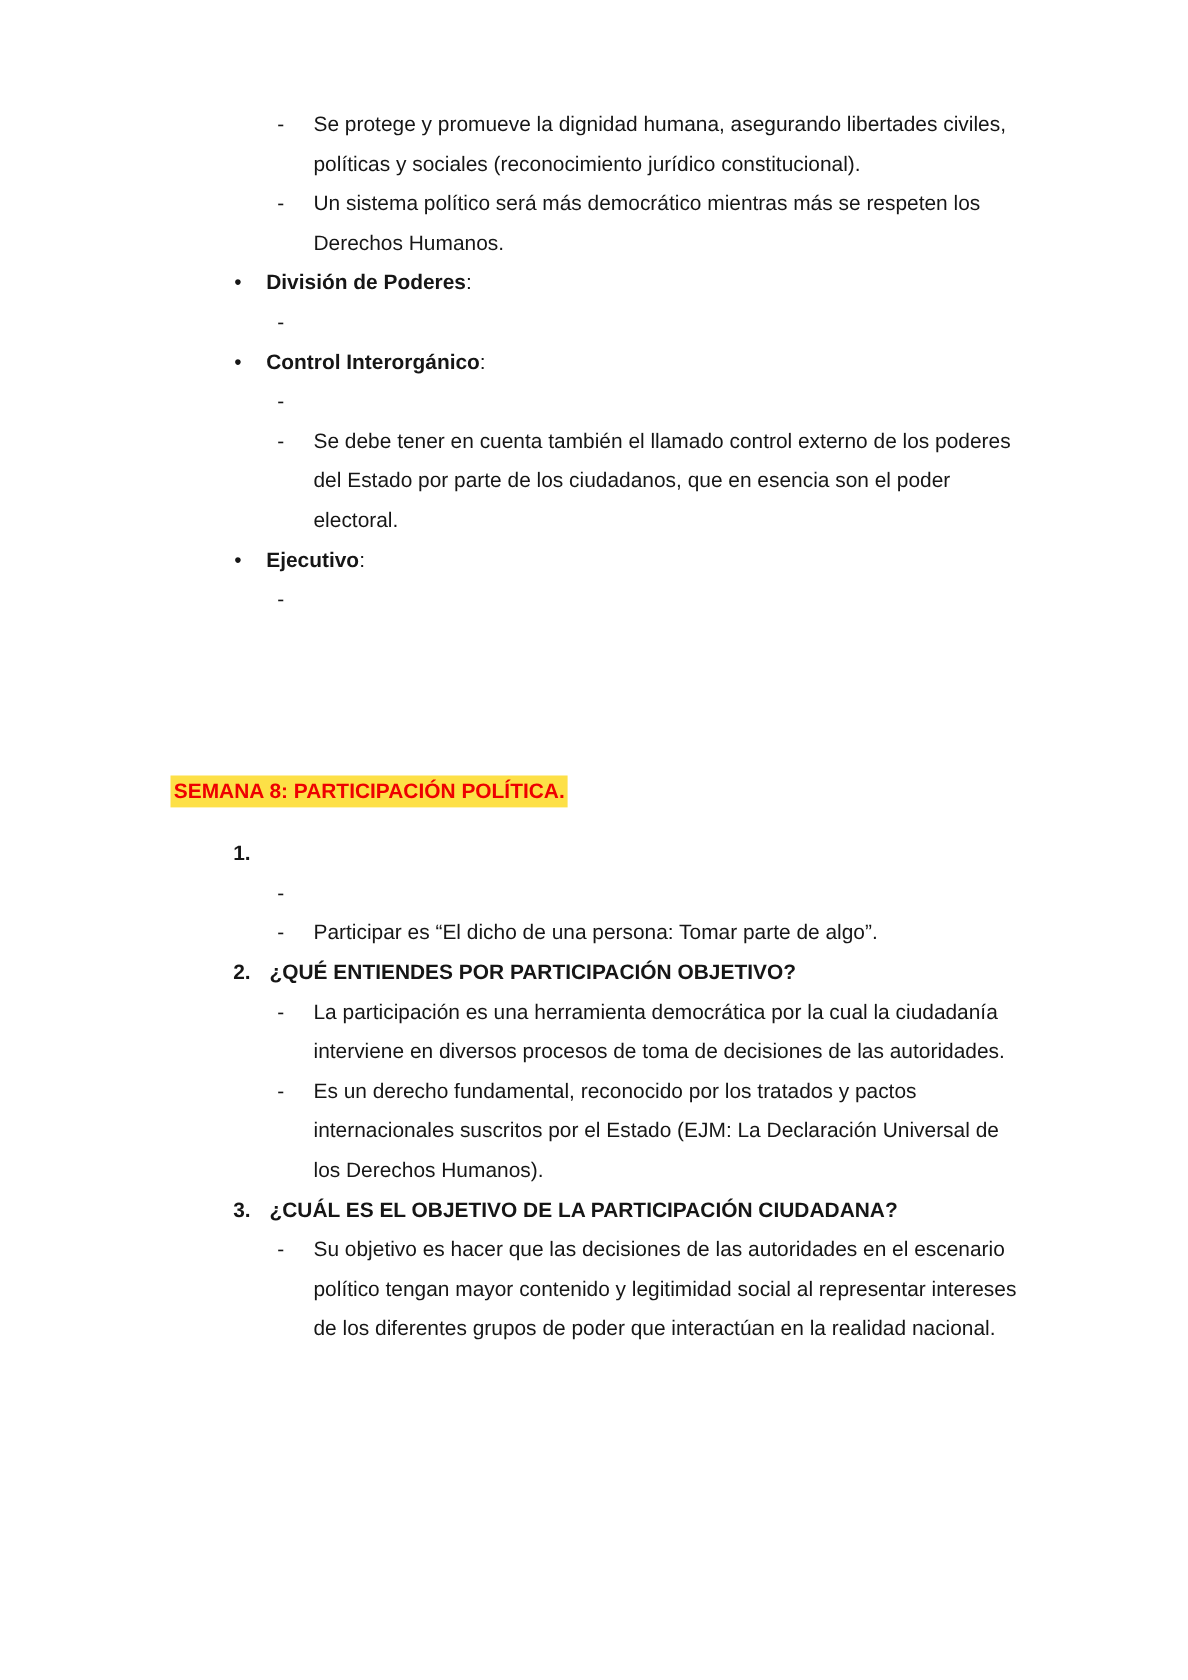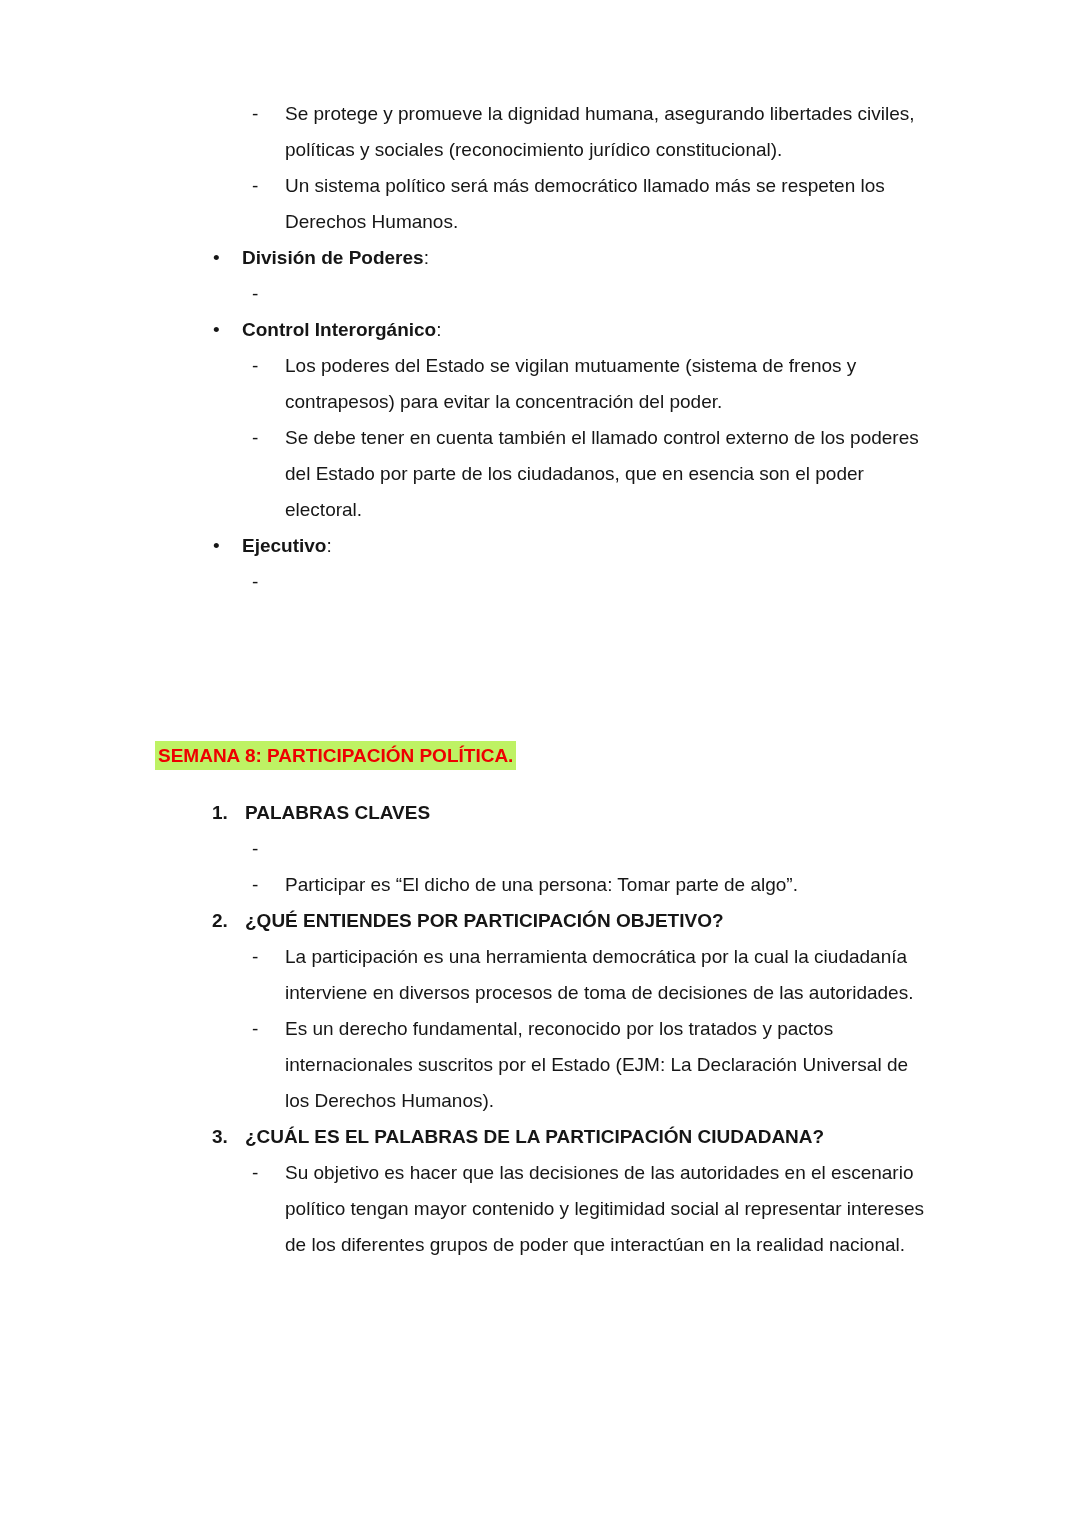--- a/index.html
+++ b/index.html
@@ -25,59 +25,58 @@
   .bold { font-weight: bold; }
 
   
   .row-l2 { display: flex; padding-left: 252px; }
   .row-l2 > .marker { width: 33px; flex: none; }
   .row-l2 > .text { width: 648px; }
 
   
   .heading-row { padding-left: 155px; }
   .heading-row .hl {
-    background: #bef264;
+    background: #fde047;
     color: #ee0000;
     font-weight: bold;
     padding: 4px 3px;
   }
 
   .spacer-a { height: 138px; }
   .spacer-b { height: 21px; }
 </style>
 </head>
 <body>
 
 <div class="page">
   <div class="content">
 
     <div class="row-l2">
       <span class="marker">-</span>
       <span class="text">Se protege y promueve la dignidad humana, asegurando libertades civiles, políticas y sociales (reconocimiento jurídico constitucional).</span>
     </div>
     <div class="row-l2">
       <span class="marker">-</span>
-      <span class="text">Un sistema político será más democrático llamado más se respeten los Derechos Humanos.</span>
+      <span class="text">Un sistema político será más democrático mientras más se respeten los Derechos Humanos.</span>
     </div>
 
     <div class="row-l1 bullet">
       <span class="marker">•</span>
       <span><span class="bold">División de Poderes</span><span>:</span></span>
     </div>
     <div class="row-l2">
       <span class="marker">-</span>
     </div>
 
     <div class="row-l1 bullet">
       <span class="marker">•</span>
       <span><span class="bold">Control Interorgánico</span><span>:</span></span>
     </div>
     <div class="row-l2">
       <span class="marker">-</span>
-      <span class="text">Los poderes del Estado se vigilan mutuamente (sistema de frenos y contrapesos) para evitar la concentración del poder.</span>
     </div>
     <div class="row-l2">
       <span class="marker">-</span>
       <span class="text">Se debe tener en cuenta también el llamado control externo de los poderes del Estado por parte de los ciudadanos, que en esencia son el poder electoral.</span>
     </div>
 
     <div class="row-l1 bullet">
       <span class="marker">•</span>
       <span><span class="bold">Ejecutivo</span><span>:</span></span>
     </div>
@@ -88,21 +87,20 @@
     <div class="spacer-a"></div>
 
     <div class="heading-row">
       <span class="hl">SEMANA 8: PARTICIPACIÓN POLÍTICA.</span>
     </div>
 
     <div class="spacer-b"></div>
 
     <div class="row-l1 numbered">
       <span class="marker">1.</span>
-      <span class="bold">PALABRAS CLAVES</span>
     </div>
     <div class="row-l2">
       <span class="marker">-</span>
     </div>
     <div class="row-l2">
       <span class="marker">-</span>
       <span class="text">Participar es “El dicho de una persona: Tomar parte de algo”.</span>
     </div>
 
     <div class="row-l1 numbered">
@@ -113,21 +111,21 @@
       <span class="marker">-</span>
       <span class="text">La participación es una herramienta democrática por la cual la ciudadanía interviene en diversos procesos de toma de decisiones de las autoridades.</span>
     </div>
     <div class="row-l2">
       <span class="marker">-</span>
       <span class="text">Es un derecho fundamental, reconocido por los tratados y pactos internacionales suscritos por el Estado (EJM: La Declaración Universal de los Derechos Humanos).</span>
     </div>
 
     <div class="row-l1 numbered">
       <span class="marker">3.</span>
-      <span class="bold">¿CUÁL ES EL PALABRAS DE LA PARTICIPACIÓN CIUDADANA?</span>
+      <span class="bold">¿CUÁL ES EL OBJETIVO DE LA PARTICIPACIÓN CIUDADANA?</span>
     </div>
     <div class="row-l2">
       <span class="marker">-</span>
       <span class="text">Su objetivo es hacer que las decisiones de las autoridades en el escenario político tengan mayor contenido y legitimidad social al representar intereses de los diferentes grupos de poder que interactúan en la realidad nacional.</span>
     </div>
 
   </div>
 </div>
 
 </body></html>

